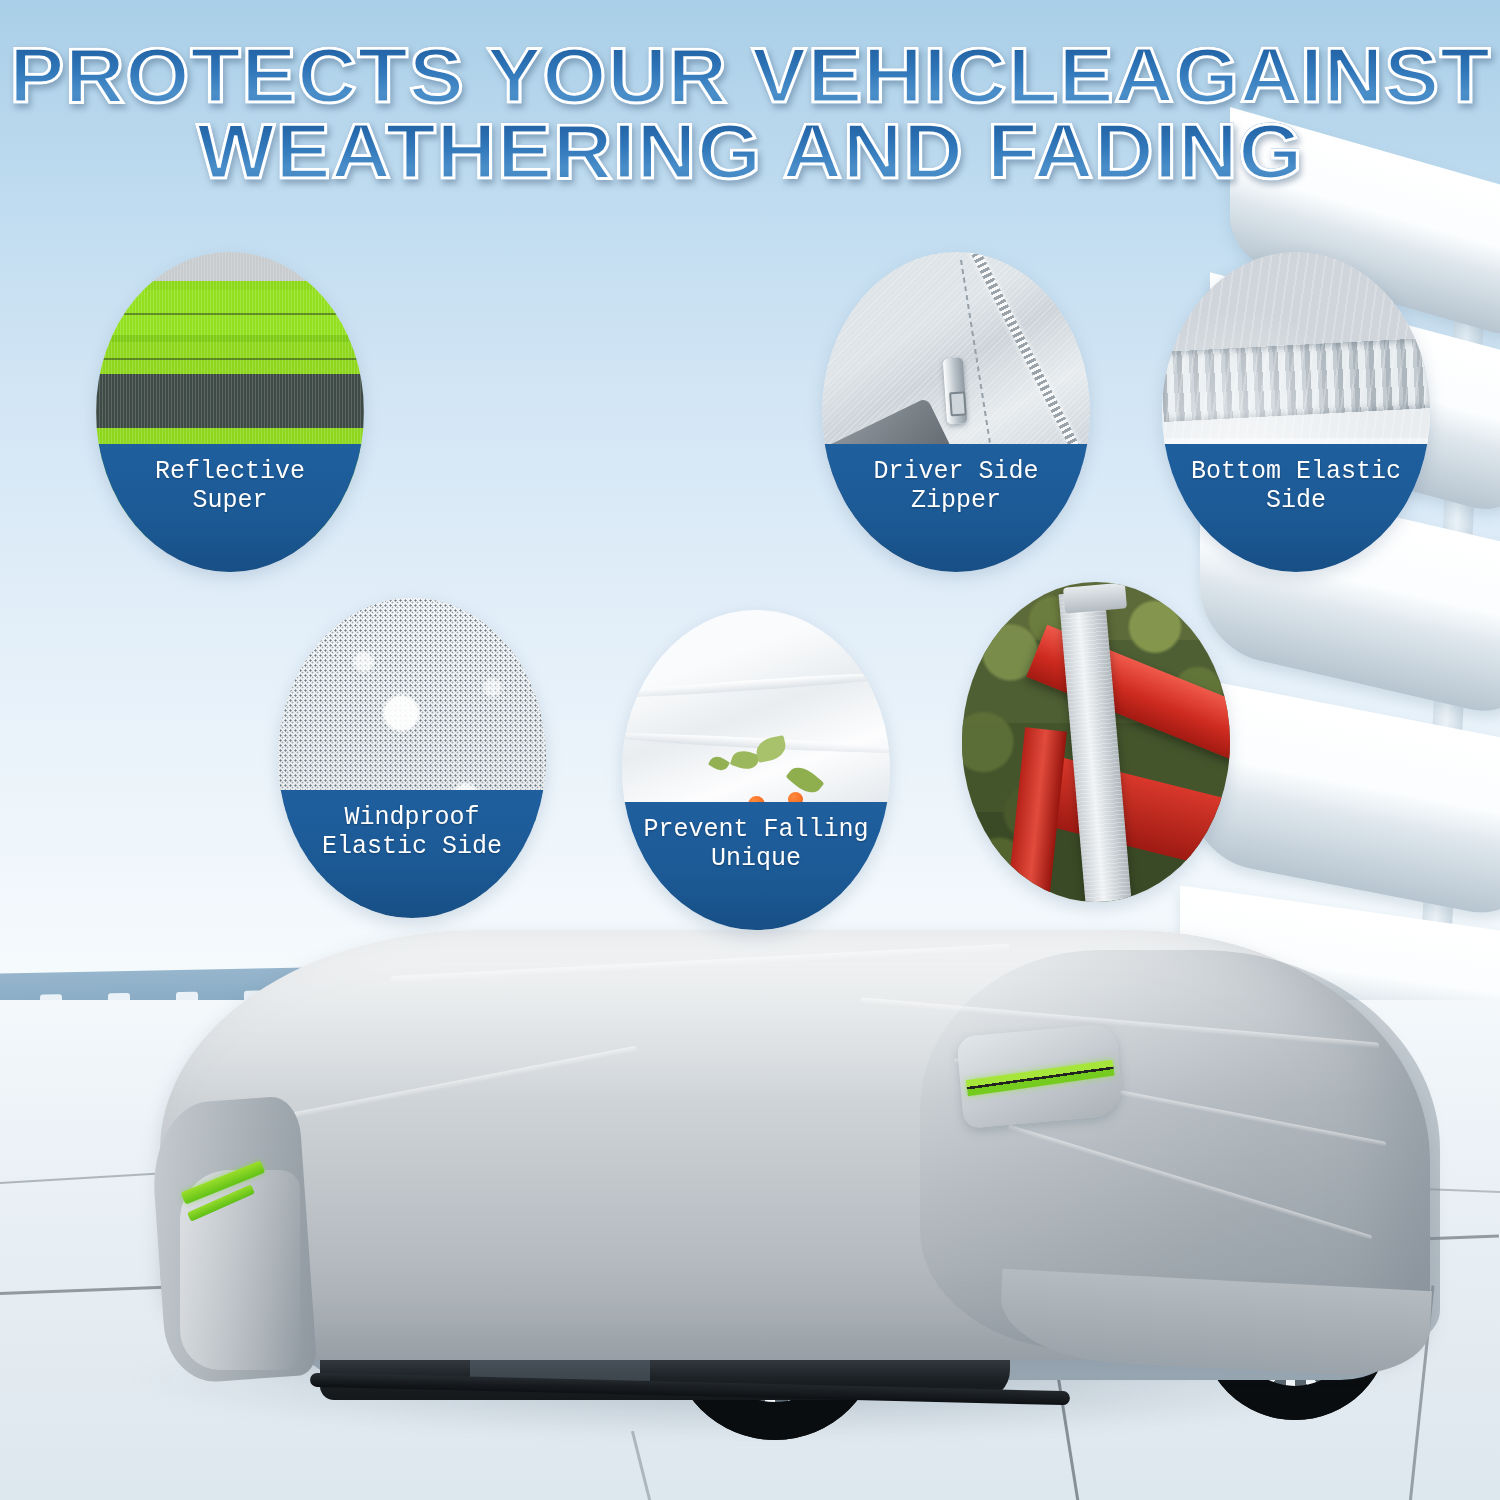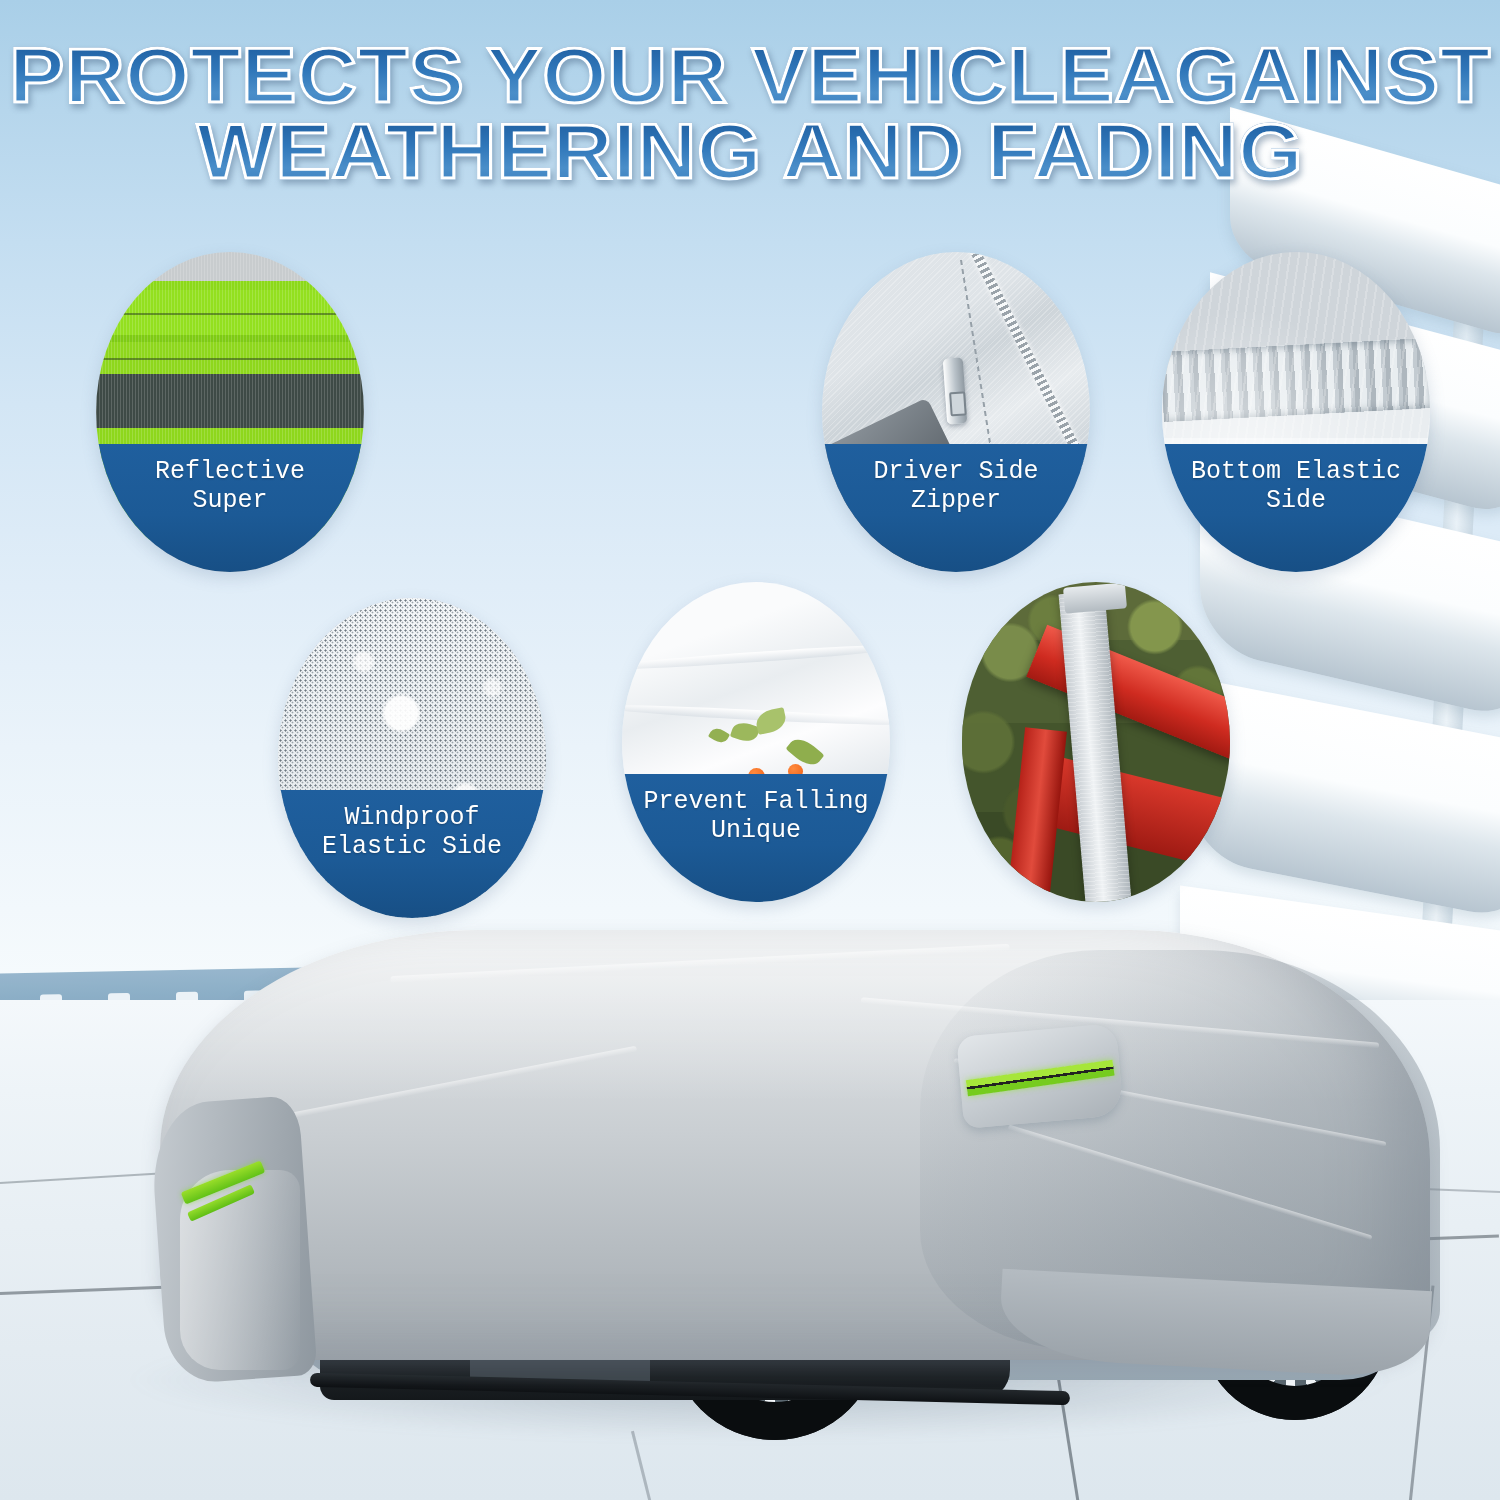--- a/index.html
+++ b/index.html
@@ -310,21 +310,21 @@
     padding:0 8px;
   }
 
   
   .feat.f1 { left:96px;  top:252px; }
   .feat.f2 { left:482px; top:252px; }
   .feat.f3 { left:822px; top:252px; }
   .feat.f4 { left:1162px;top:252px; }
   
   .feat.f5 { left:278px; top:598px; }
-  .feat.f6 { left:622px; top:582px; }
+  .feat.f6 { left:622px; top:610px; }
   .feat.f7 { left:962px; top:582px; }
 
   
   
   .tex-reflective {
     background:
       linear-gradient(180deg,
         #c8ccce 0 9%,
         #8cd919 9% 12%,
         #93e01f 12% 26%,

